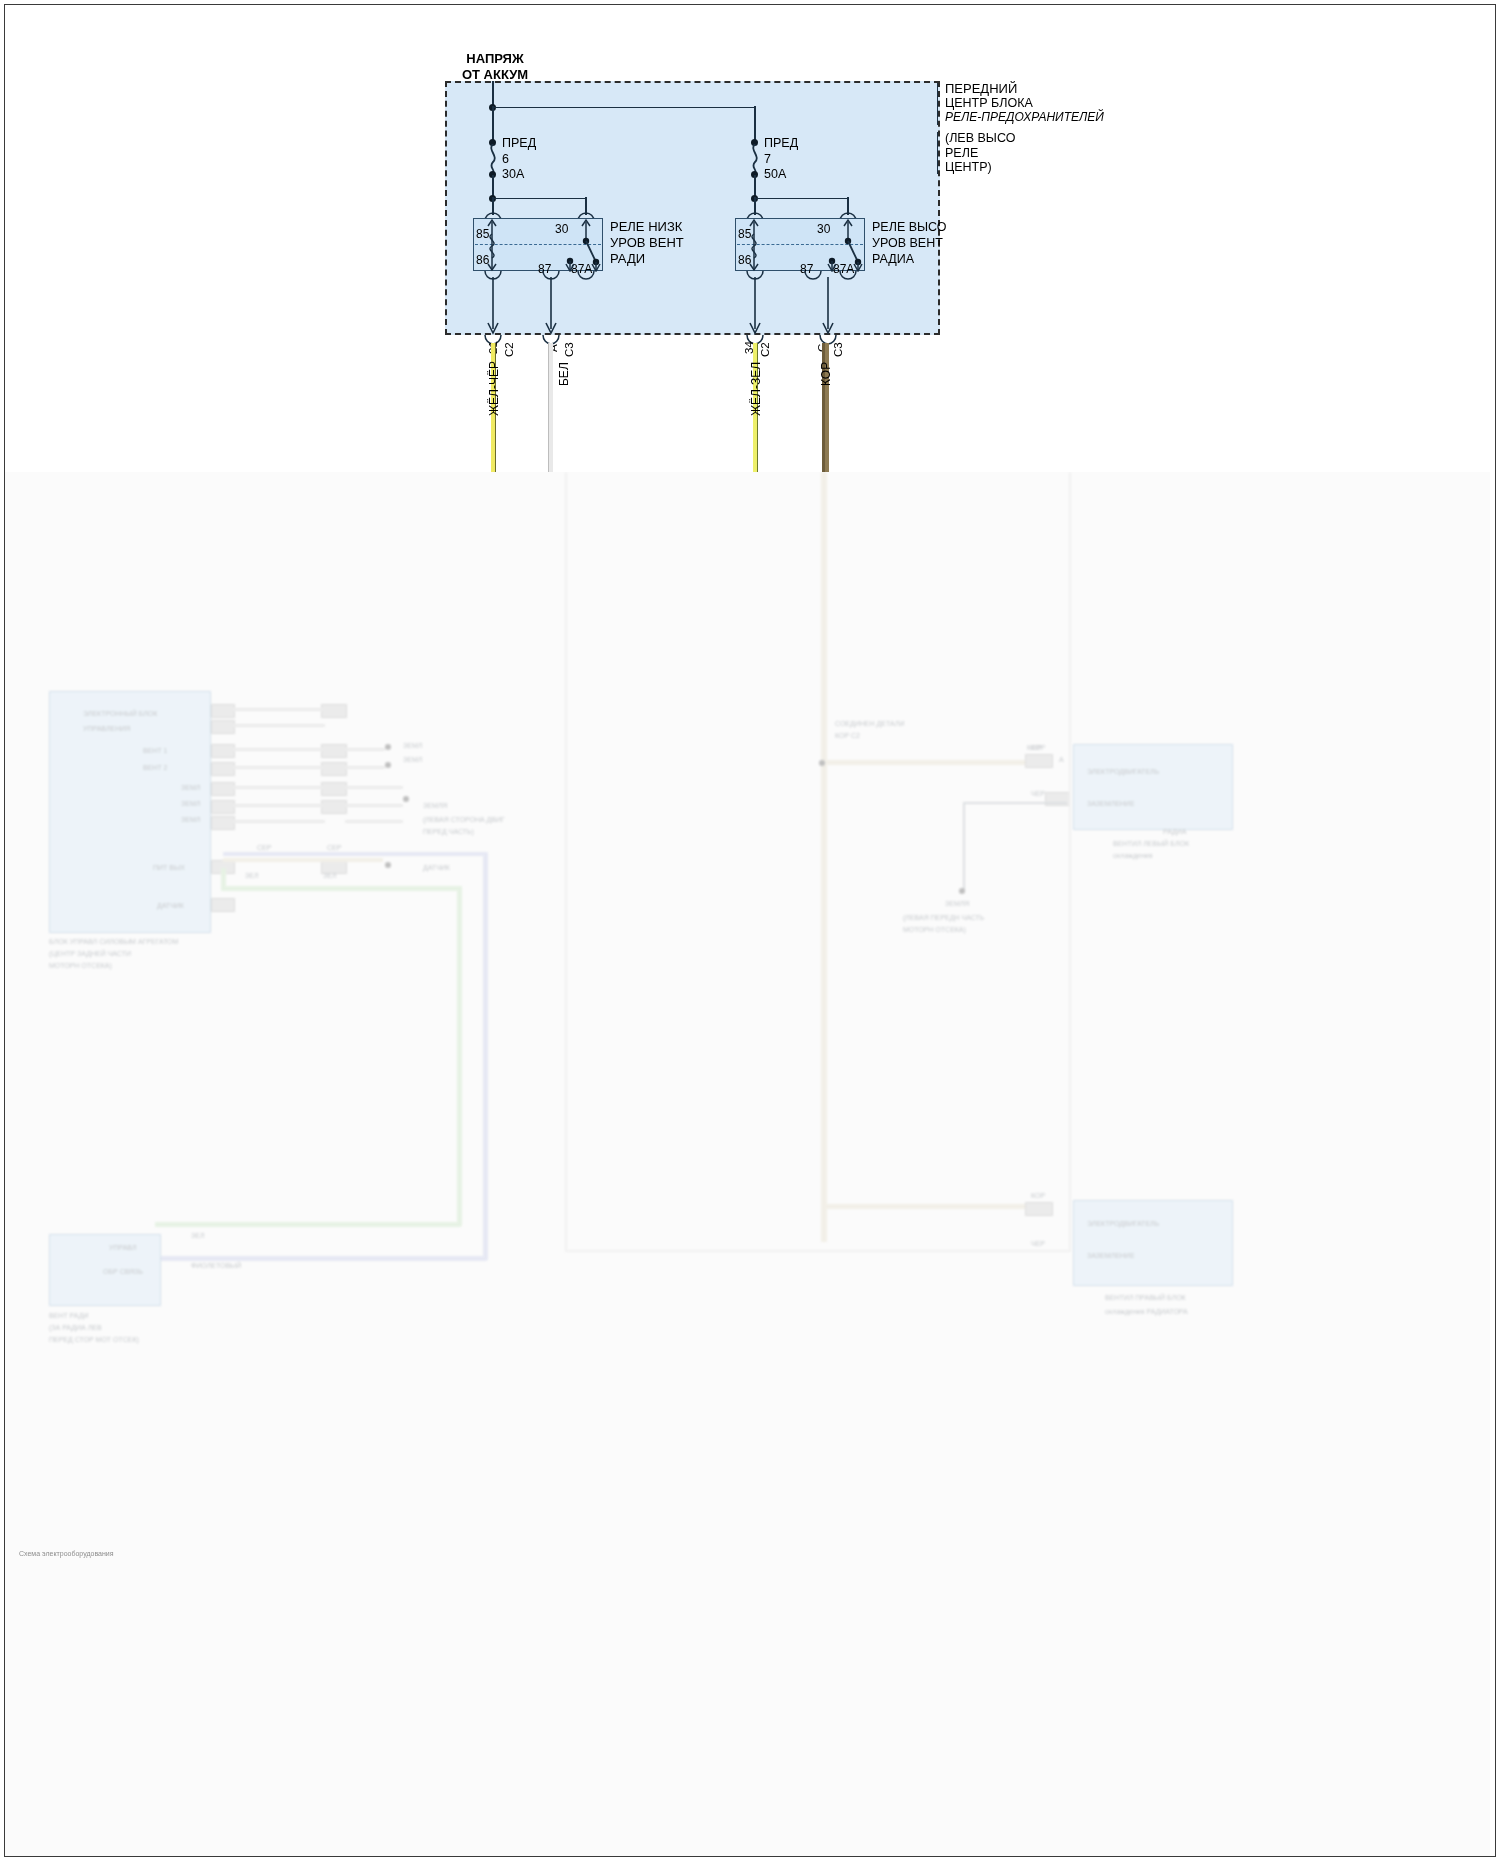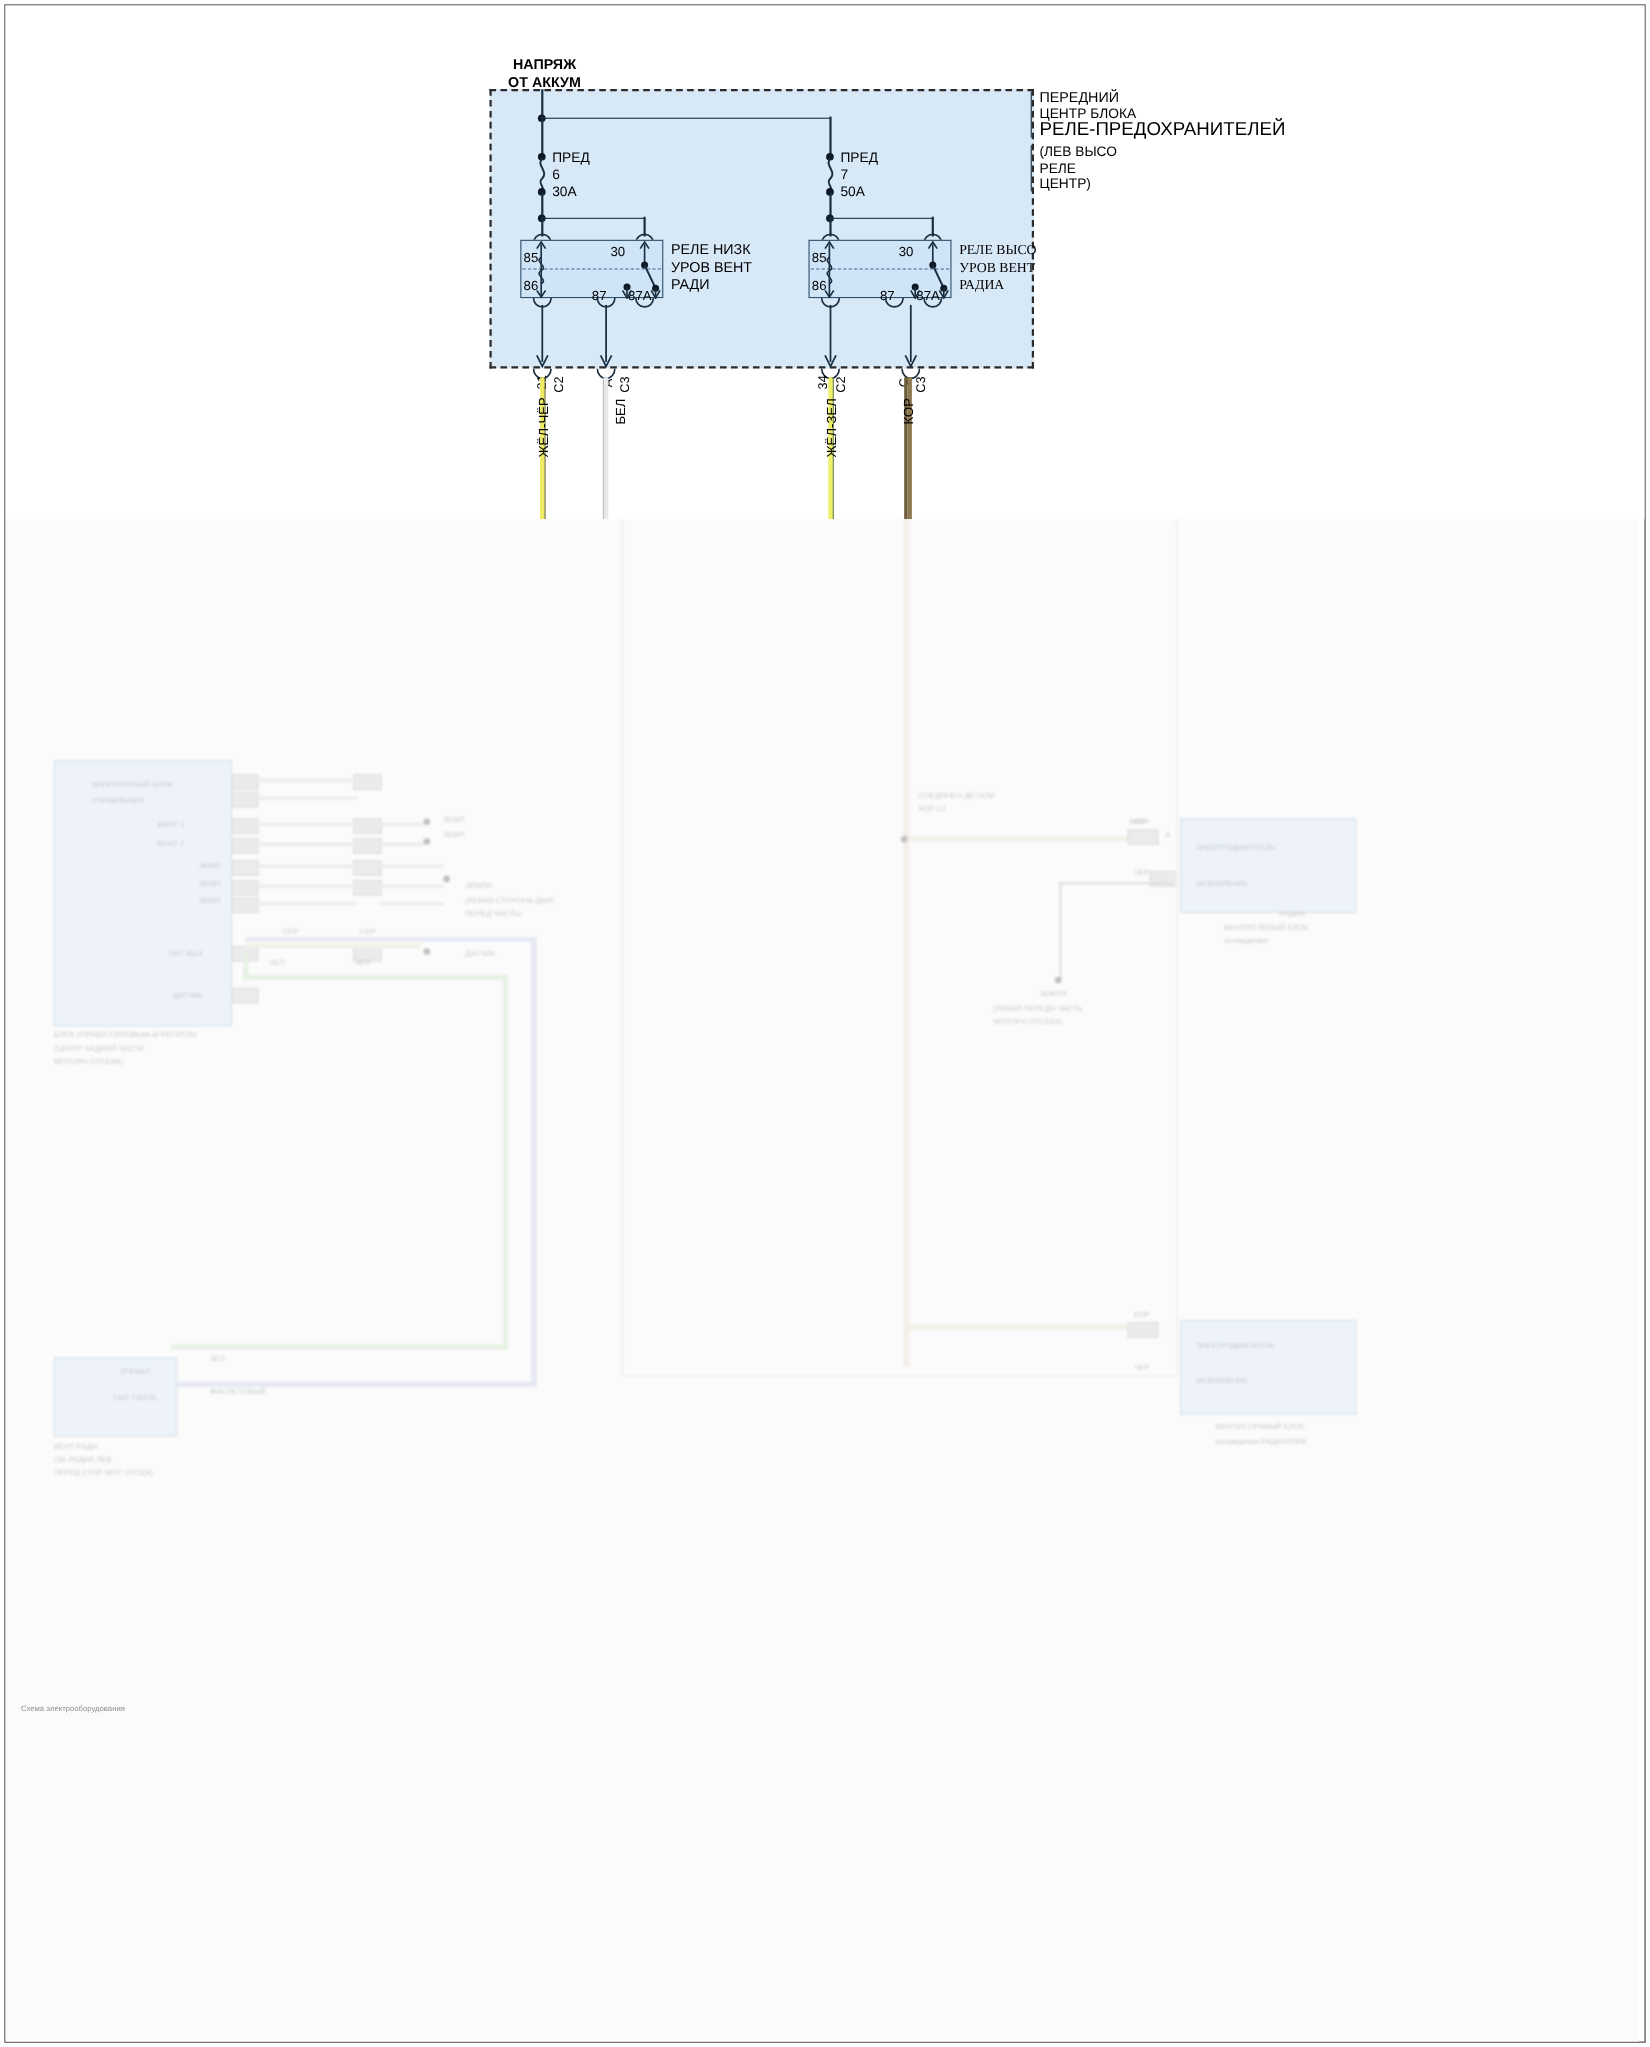--- a/index.html
+++ b/index.html
@@ -320,21 +320,21 @@
       <path d="M25 8 L29 2 L33 8" stroke="#1a2f42" stroke-width="1.5" fill="none"></path>
       <circle cx="29" cy="23" r="3.2" fill="#0d1a26"></circle>
       <path d="M29 23 L39 44" stroke="#1a2f42" stroke-width="1.8" fill="none"></path>
       <circle cx="39" cy="44" r="3.2" fill="#0d1a26"></circle>
       <path d="M39 44 L39 52" stroke="#1a2f42" stroke-width="1.5" fill="none"></path>
       <path d="M35 46 L39 53 L43 46" stroke="#1a2f42" stroke-width="1.5" fill="none"></path>
       <circle cx="13" cy="43" r="3.2" fill="#0d1a26"></circle>
       <path d="M13 43 L13 52" stroke="#1a2f42" stroke-width="1.5" fill="none"></path>
       <path d="M9 46 L13 53 L17 46" stroke="#1a2f42" stroke-width="1.5" fill="none"></path>
     </svg>
-    <div class="lbl" style="left:867px;top:214px;font-size:12.5px;line-height:16px;font-family:Liberation Serif, serif;">РЕЛЕ ВЫСО
+    <div class="lbl" style="left:867px;top:214px;font-size:12.5px;line-height:16px;">РЕЛЕ ВЫСО
 УРОВ ВЕНТ
 РАДИА</div>
 
     <svg style="position:absolute;left:741px;top:266px;" width="18" height="10" viewBox="0 0 18 10">
       <path d="M1 0 A 8 8 0 0 0 17 0" fill="none" stroke="#1a2f42" stroke-width="1.5"></path>
     </svg>
     <svg style="position:absolute;left:799px;top:266px;" width="18" height="10" viewBox="0 0 18 10">
       <path d="M1 0 A 8 8 0 0 0 17 0" fill="none" stroke="#1a2f42" stroke-width="1.5"></path>
     </svg>
     <svg style="position:absolute;left:834px;top:266px;" width="18" height="10" viewBox="0 0 18 10">
@@ -383,19 +383,19 @@
 
     <div class="lbl vert" style="left:482px;top:411px;font-size:12px;">ЖЁЛ-ЧЁР</div>
     <div class="lbl vert" style="left:552px;top:381px;font-size:12px;">БЕЛ</div>
     <div class="lbl vert" style="left:744px;top:411px;font-size:12px;">ЖЁЛ-ЗЕЛ</div>
     <div class="lbl vert" style="left:814px;top:381px;font-size:12px;">КОР</div>
 
     <div class="bracket" style="left:932px;top:78px;height:42px;"></div>
     <div class="bracket" style="left:932px;top:127px;height:42px;"></div>
     <div class="lbl" style="left:940px;top:76px;font-size:13px;">ПЕРЕДНИЙ</div>
     <div class="lbl" style="left:940px;top:91px;font-size:12.5px;">ЦЕНТР БЛОКА</div>
-    <div class="lbl" style="left:940px;top:105px;font-size:17px;">РЕЛЕ-ПРЕДОХРАНИТЕЛЕЙ</div>
+    <div class="lbl" style="left:940px;top:105px;font-size:12px;font-style:italic;">РЕЛЕ-ПРЕДОХРАНИТЕЛЕЙ</div>
     <div class="lbl" style="left:940px;top:126px;font-size:12.5px;">(ЛЕВ ВЫСО</div>
     <div class="lbl" style="left:940px;top:141px;font-size:12.5px;">РЕЛЕ</div>
     <div class="lbl" style="left:940px;top:155px;font-size:12.5px;">ЦЕНТР)</div>
 
   </div>
 </div>
 
 </body></html>

